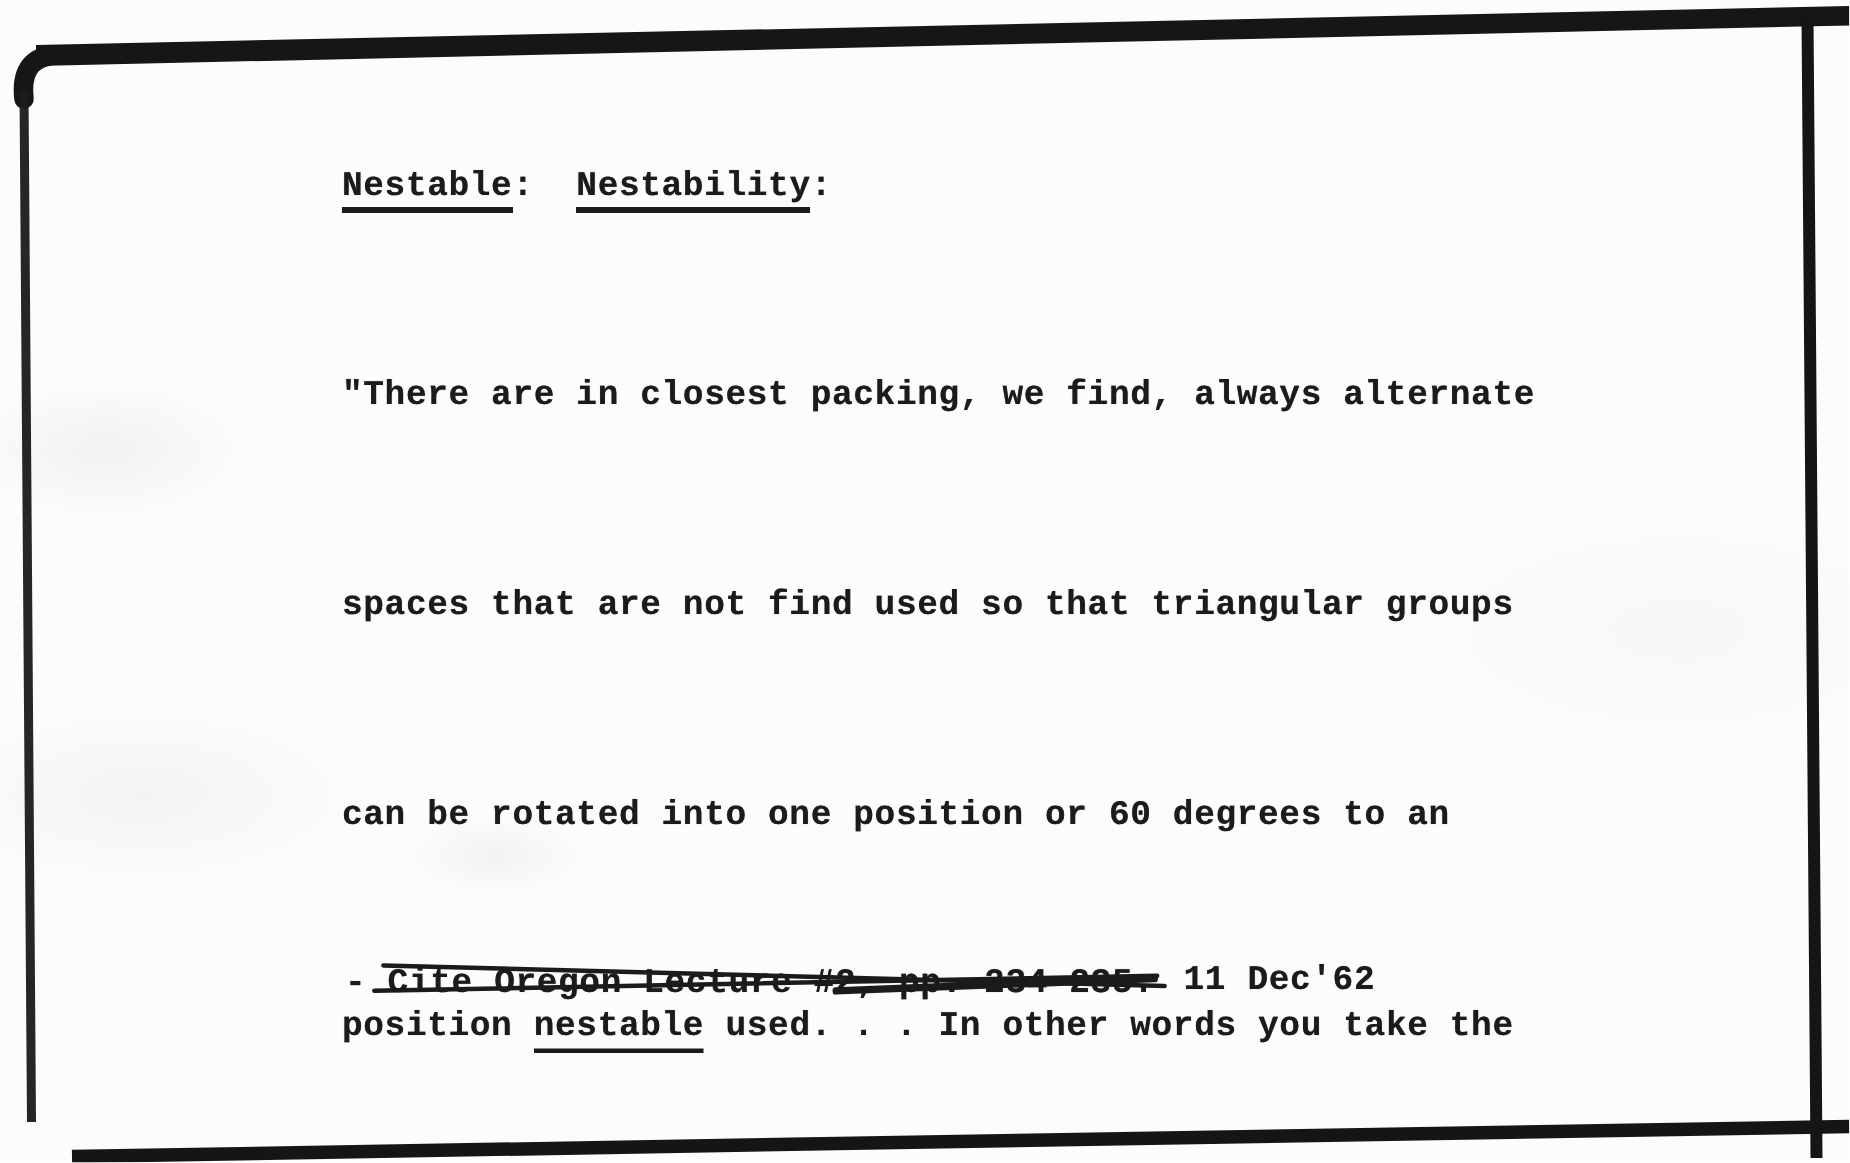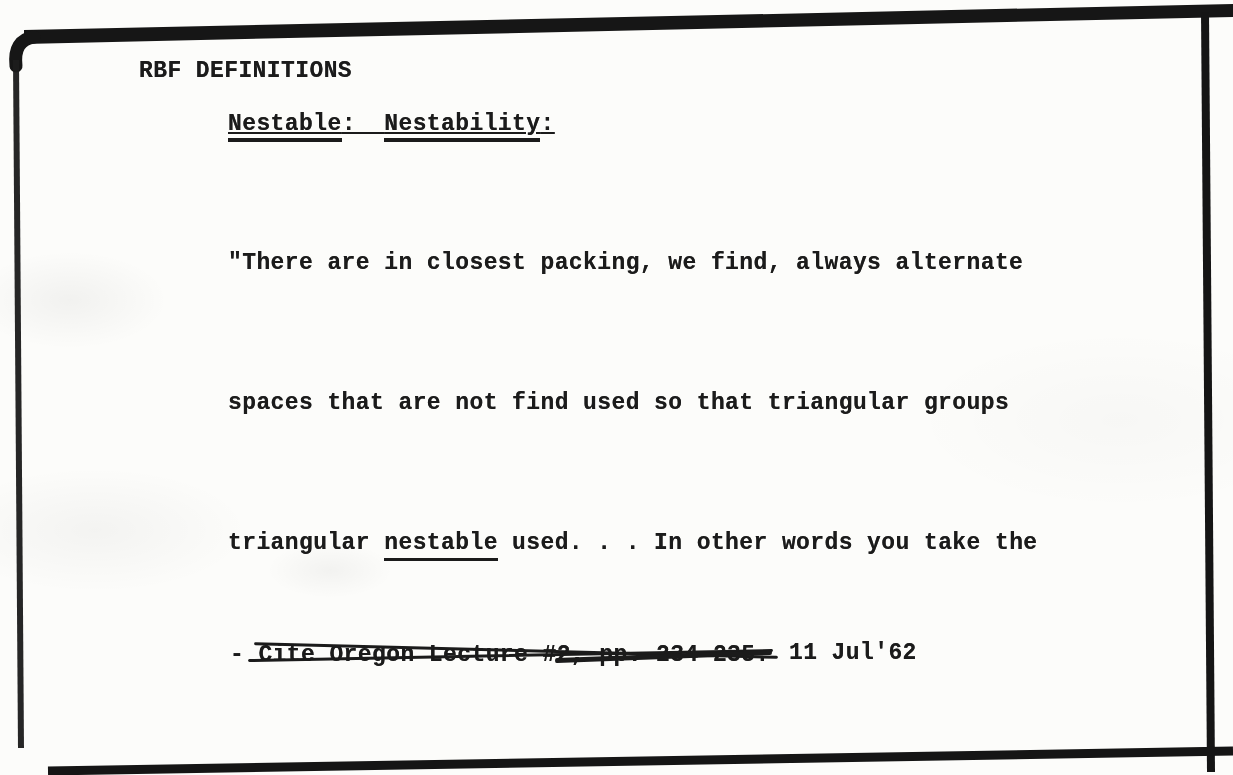--- a/index.html
+++ b/index.html
@@ -28,21 +28,21 @@
   .txt {
     position: absolute;
     color: var(--ink);
     font-weight: 700;
     font-size: 23px;
     white-space: pre;
     letter-spacing: 0.4px;
     text-shadow: 0 0 0.5px rgba(20,20,20,0.7);
   }
   .title   { left: 139px; top: 58px;  line-height: 26px; }
-  .heading { left: 228px; top: 109px; line-height: 30px; text-decoration: underline; }
+  .heading { left: 228px; top: 109px; line-height: 30px; }
   .quote   { left: 228px; top: 146px; line-height: 46.8px; }
   .u {
     border-bottom: 3px solid var(--ink);
     padding-bottom: 2px;
   }
   .heading .u { border-bottom-width: 4px; padding-bottom: 1px; }
   .cite1 { left: 230px; top: 641px; line-height: 28px; }
   .cite2 { left: 287px; top: 669px; line-height: 28px; }
   .date  { left: 789px; top: 639px; line-height: 28px; }
   .struck-wrap { position: relative; display: inline-block; }
@@ -62,30 +62,30 @@
 <div class="page">
 
   <svg class="frame" viewBox="0 0 1233 775" width="1233" height="775" xmlns="http://www.w3.org/2000/svg">
     <polygon points="24,30 1233,4 1233,17 24,44" fill="#161616"></polygon>
     <path d="M 34,37 Q 13,40 16,66" stroke="#161616" stroke-width="13" fill="none" stroke-linecap="round"></path>
     <path d="M 16,60 L 21,748" stroke="#1d1d1d" stroke-width="6" fill="none" opacity="0.96"></path>
     <path d="M 1205,12 L 1211,772" stroke="#151515" stroke-width="8" fill="none"></path>
     <path d="M 48,771 L 1233,751" stroke="#151515" stroke-width="9" fill="none"></path>
   </svg>
 
-  <div class="txt title">RBF DEFINITIONS</div>
 
   <div class="txt heading"><span class="u">Nestable</span><span>:  </span><span class="u">Nestability</span><span>:</span></div>
 
   <div class="txt quote">
     <div><span>"There are in closest packing, we find, always alternate</span></div>
     <div><span>spaces that are not find used so that triangular groups</span></div>
-    <div><span>triangular </span><span class="u">nestable</span><span> used. . . In other words you take the</span></div>
+    <div><span>can be rotated into one position or 60 degrees to an</span></div>
+    <div><span>position </span><span class="u">nestable</span><span> used. . . In other words you take the</span></div>
     
     
   </div>
 
   <div class="txt cite1"><span>- </span><span class="struck-wrap"><span>Cite Oregon Lecture #2, pp. 234-235.</span><i class="strike s1"></i><i class="strike s2"></i><i class="strike s3"></i></span></div>
 
-  <div class="txt date">11 Jul'62</div>
+  <div class="txt date">11 Dec'62</div>
 
 
 </div>
 
 </body></html>

